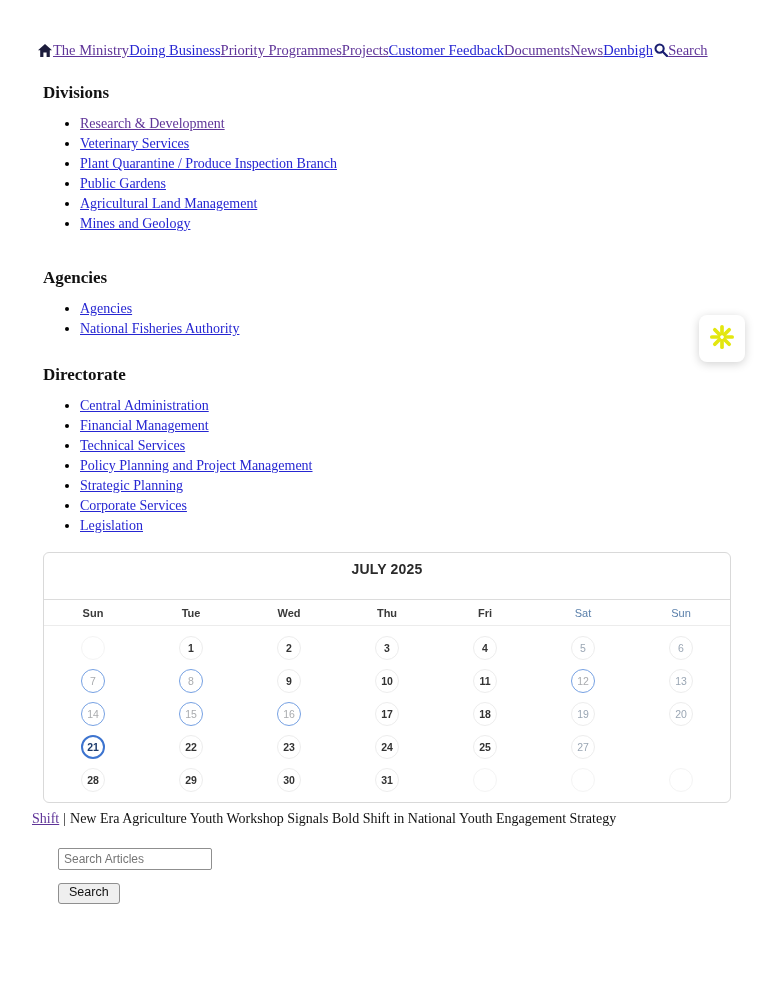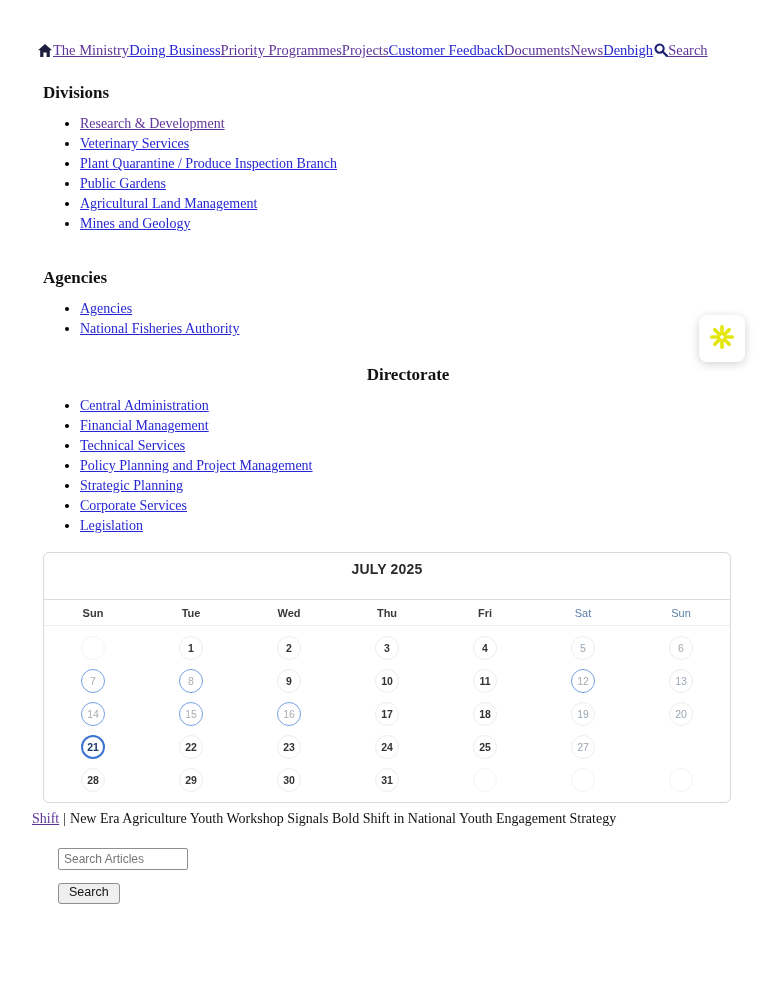--- a/index.html
+++ b/index.html
@@ -21,21 +21,21 @@
   a.lnk-purple { color: #5f3498; }
   .home-icon-svg { vertical-align: -2px; margin-right: 1px; }
   .search-icon-svg { vertical-align: -2px; margin-left: 1px; }
 
   
   h2.sec-heading {
     font-size: 17px; font-weight: bold; color: #111;
     margin: 24px 0 0 43px;
   }
   h2.m-agencies { margin-top: 35px; }
-  h2.m-directorate { margin-top: 27px; text-align: center; }
+  h2.m-directorate { margin-top: 27px; }
   ul.sec-list {
     margin: 13px 0 0 43px; padding-left: 37px;
     font-size: 14px;
   }
   ul.sec-list li { margin-bottom: 3.2px; line-height: 1.2; }
 
   
   .calendar {
     width: 688px; margin: 17px 0 0 43px;
     border: 1px solid #d9d9d9; border-radius: 6px;
@@ -71,21 +71,21 @@
 
   
   .breadcrumb {
     margin: 8px 0 0 32px; font-size: 14px; color: #111;
   }
   .breadcrumb .sep { color: #222; padding: 0 4px; }
 
   
   .article-search { margin: 21px 0 0 58px; font-family: "Liberation Sans", sans-serif; }
   .article-search input {
-    width: 130px; height: 22px; font-size: 12px;
+    width: 154px; height: 22px; font-size: 12px;
     font-family: "Liberation Sans", sans-serif;
     border: 1px solid #8f8f8f; border-radius: 2px; padding: 2px 5px; color: #222;
     display: block;
   }
   .article-search input::placeholder { color: #757575; opacity: 1; }
   .article-search button {
     margin-top: 13px; display: block;
     font-size: 12.5px; font-family: "Liberation Sans", sans-serif;
     color: #111; background: #efefef;
     border: 1px solid #8f8f8f; border-radius: 3px;

